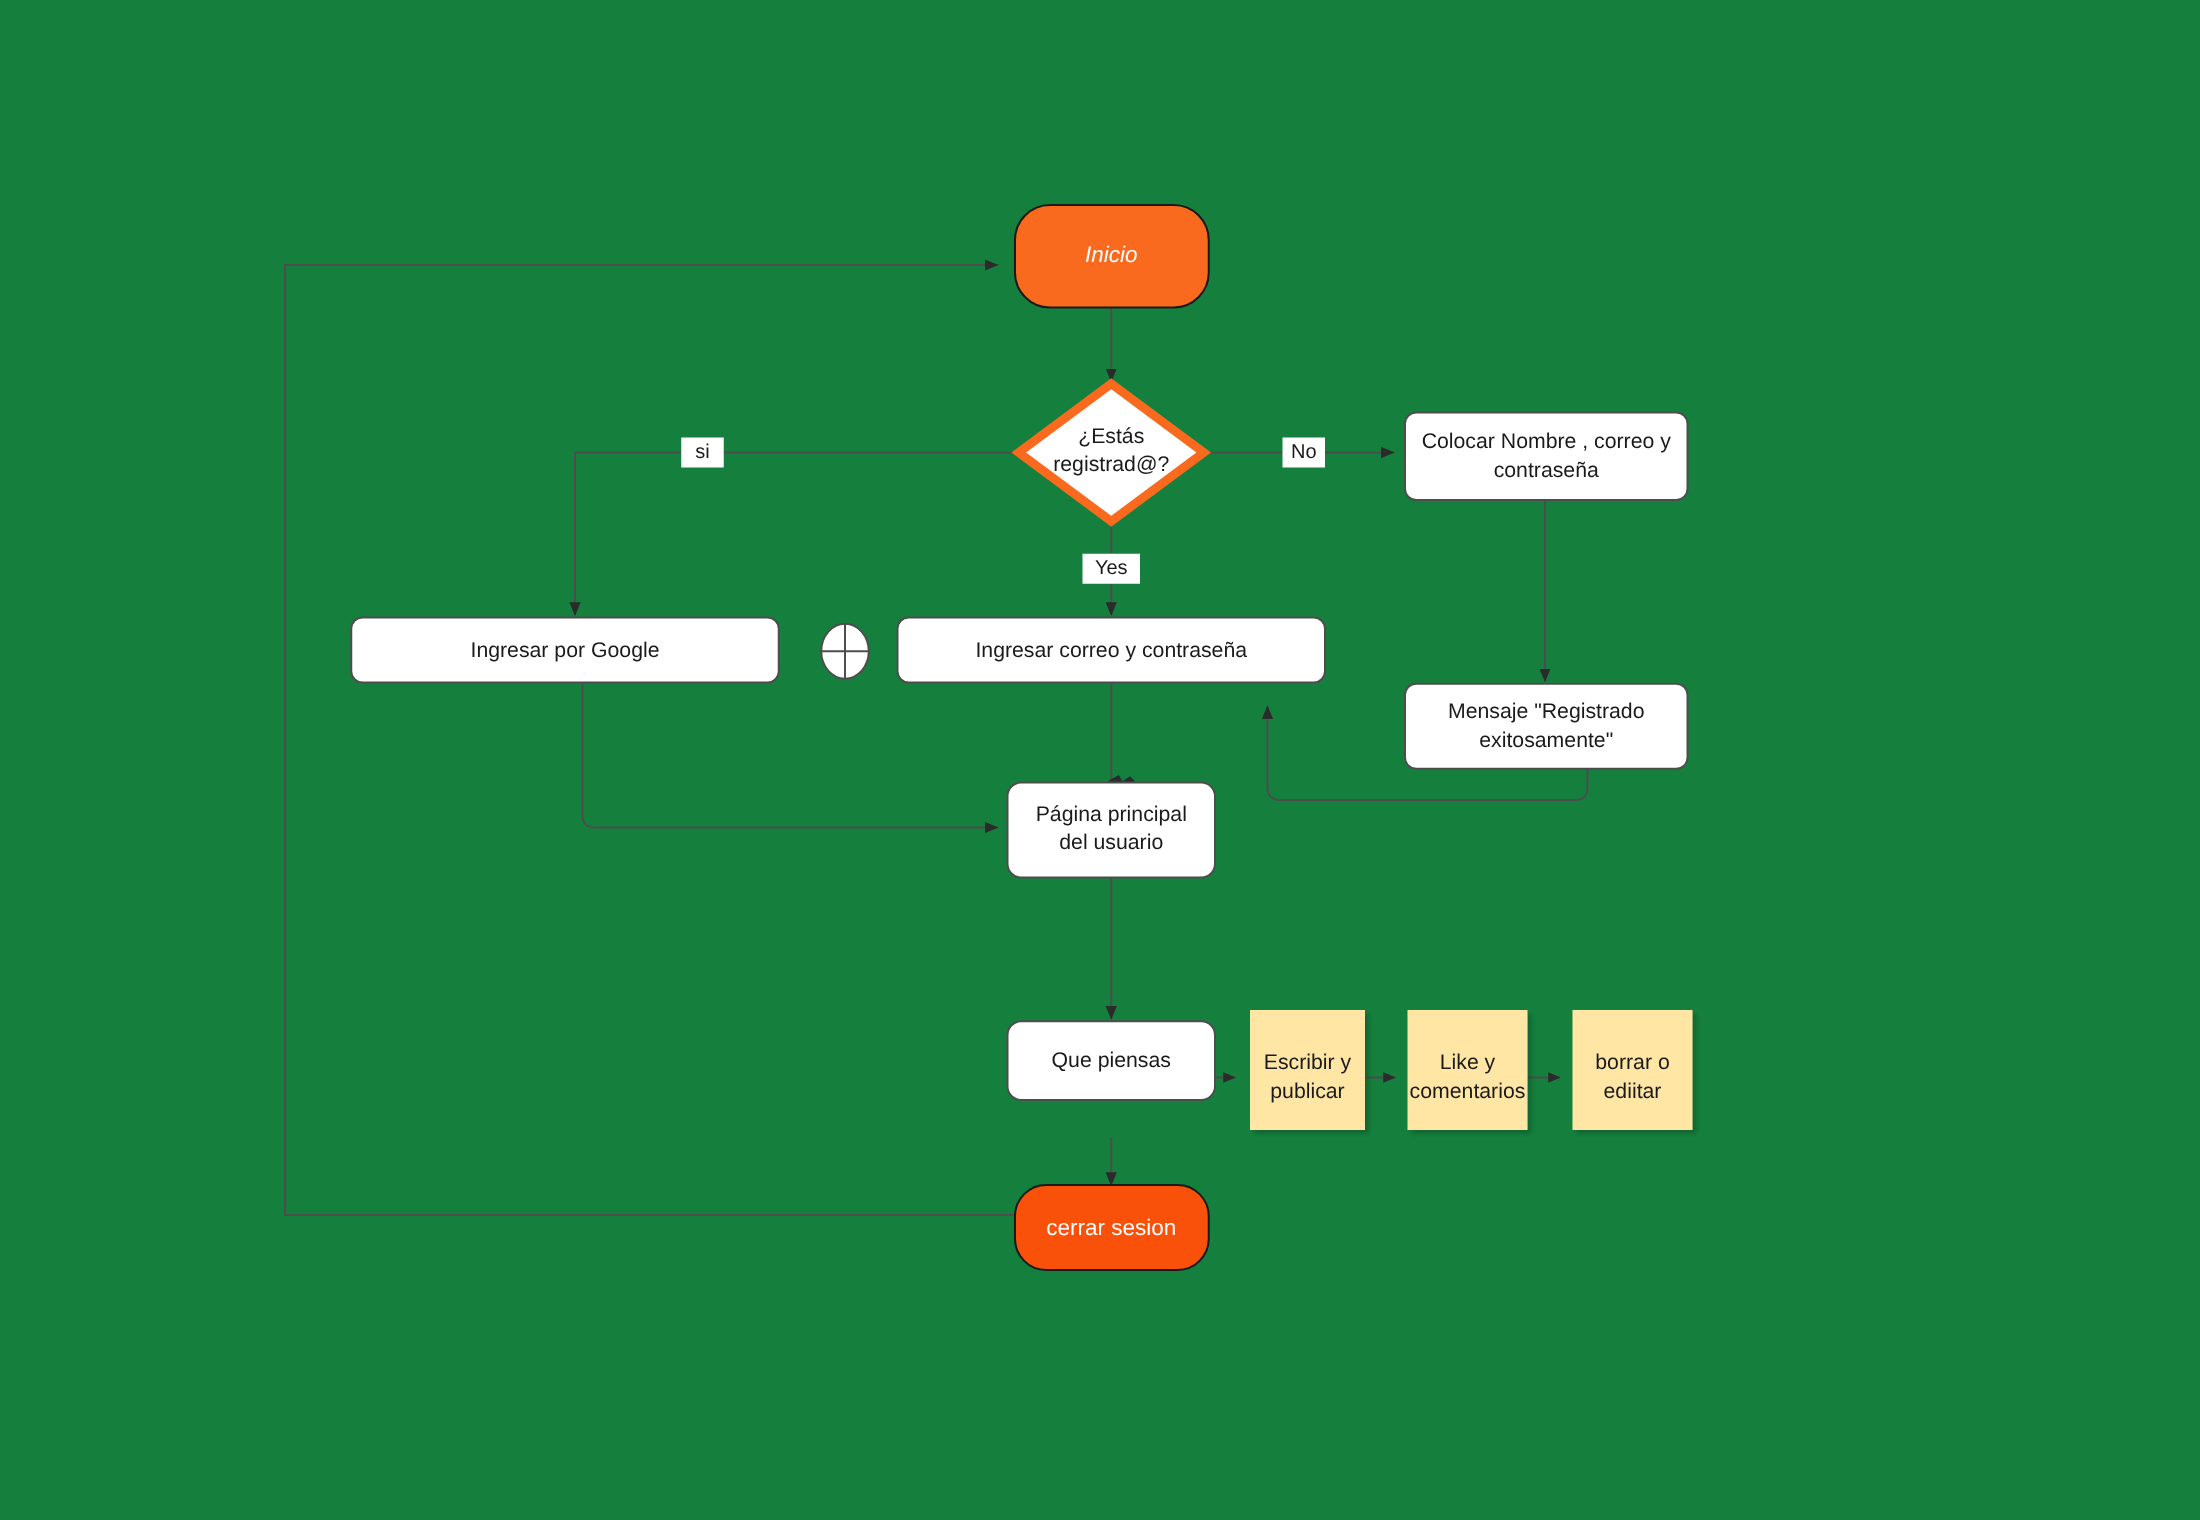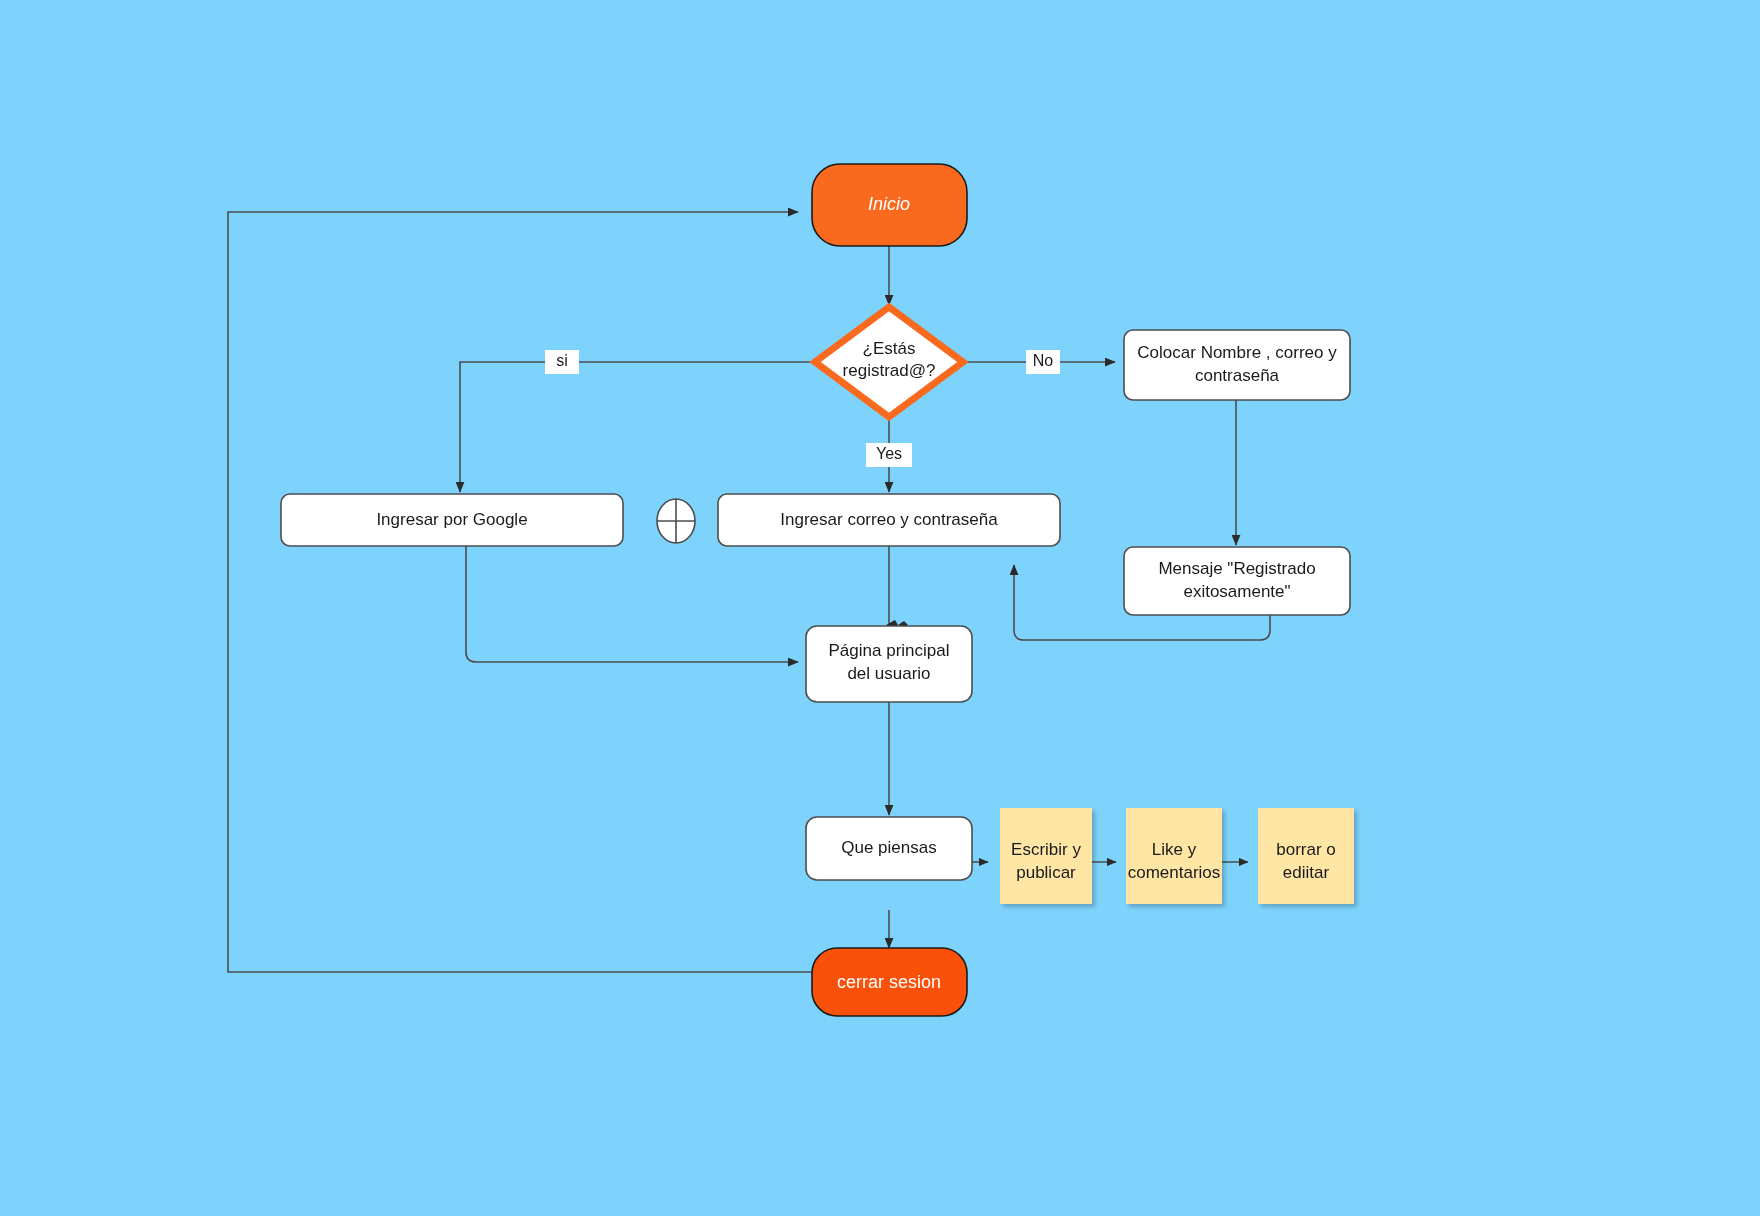--- a/index.html
+++ b/index.html
@@ -4,21 +4,21 @@
 <style>
   html, body {
     margin: 0;
     padding: 0;
     background: #ffffff;
   }
   #canvas {
     position: relative;
     width: 1760px;
     height: 1216px;
-    background: #7dd3fc;
+    background: #15803d;
     font-family: "Liberation Sans", sans-serif;
     overflow: hidden;
   }
   svg.flow {
     position: absolute;
     top: 0; left: 0;
     width: 1760px;
     height: 1216px;
   }
   .edge {

